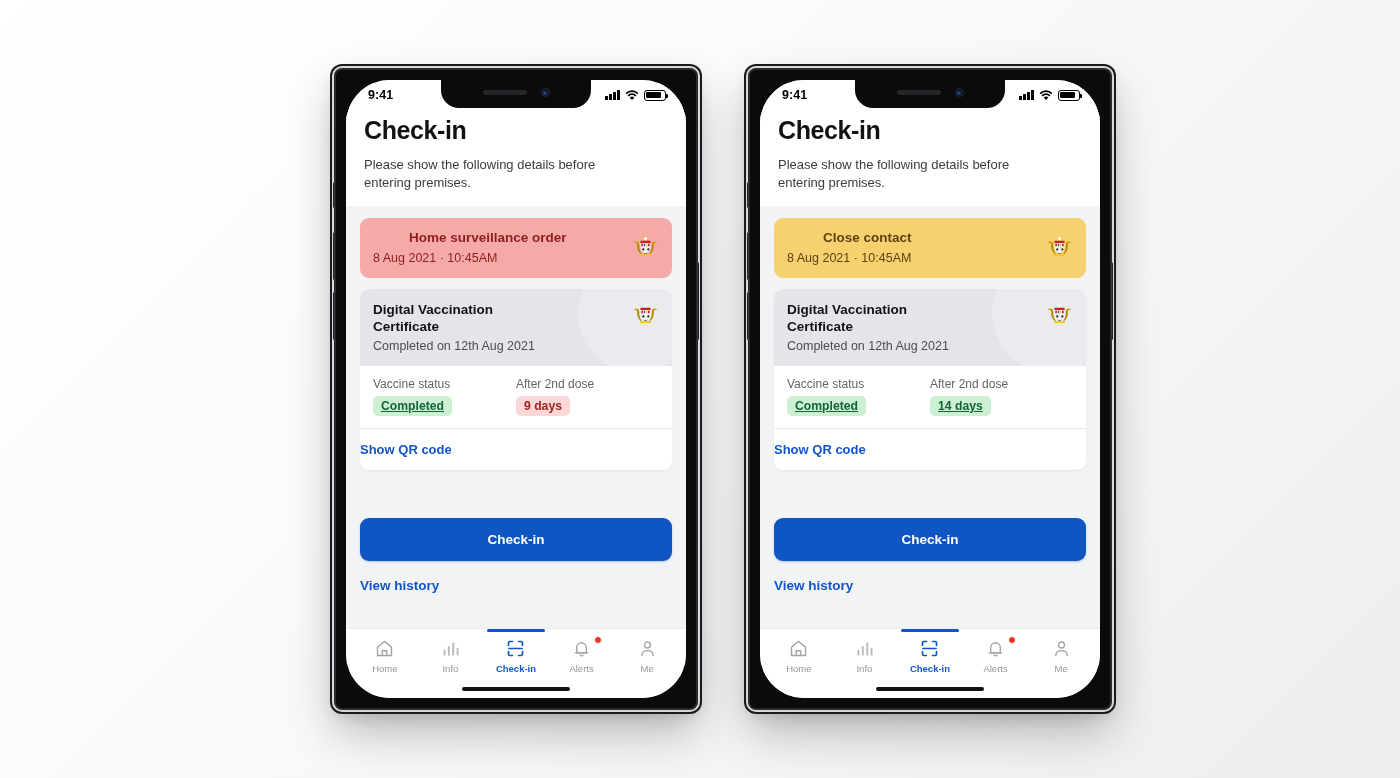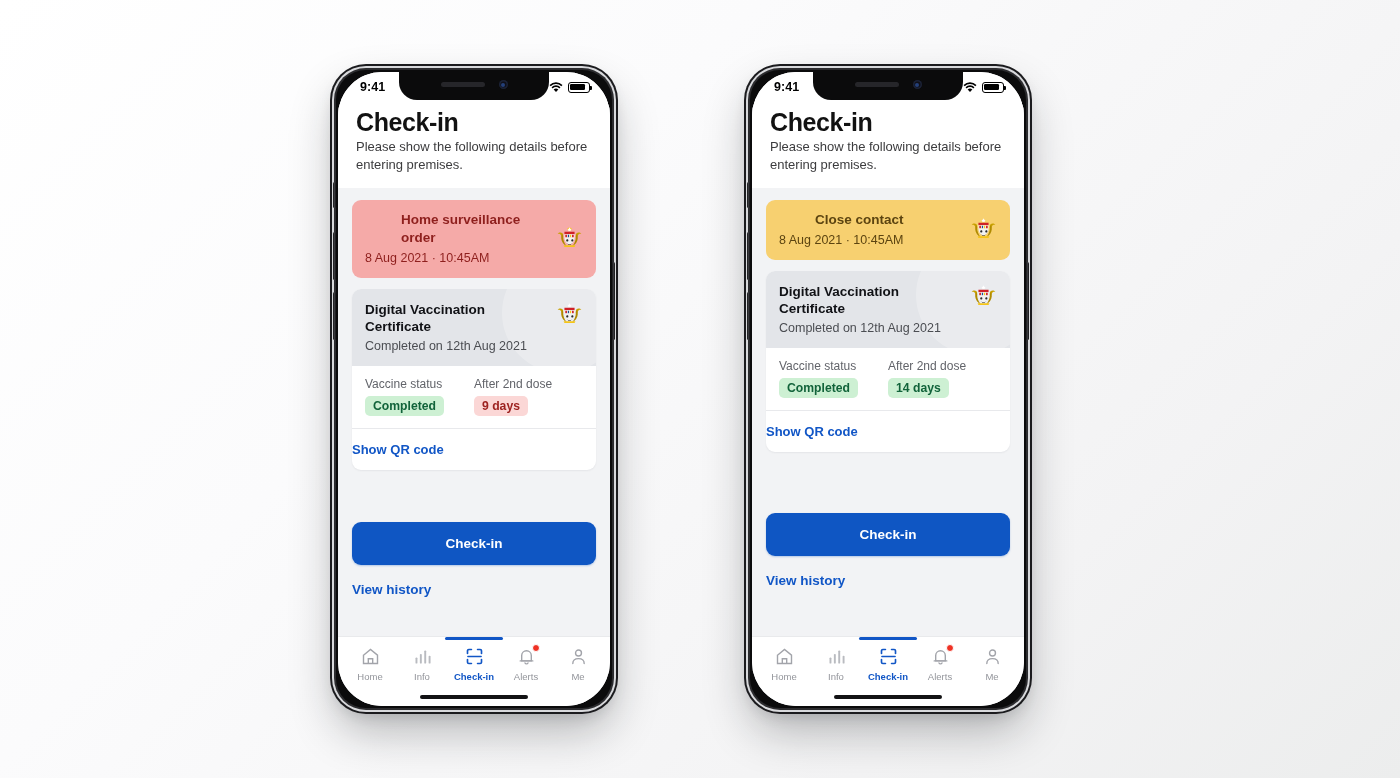--- a/index.html
+++ b/index.html
@@ -9,30 +9,30 @@
     overflow:hidden;
   }
   body {
     background:linear-gradient(135deg,#ffffff 0%,#fbfbfc 35%,#f3f3f4 75%,#eceded 100%);
     position:relative;
   }
 
   
   .phone {
     position:absolute;
-    width:276px; height:638px;
-    border-radius:30px;
+    width:360px; height:638px;
+    border-radius:6px;
     background:#0b0b0c;
     box-shadow:
       0 0 0 2px #2b2b2e,
       0 0 0 4px #d8d9dc,
       0 0 0 6px #1b1b1e,
       0 22px 46px rgba(20,22,28,0.30),
       0 6px 16px rgba(20,22,28,0.16);
-    padding:2px;
+    padding:10px;
   }
   #phone-left  { left:336px; top:70px; }
   #phone-right { left:750px; top:70px; }
 
   
   .btn-side {
     position:absolute;
     background:linear-gradient(90deg,#18181a,#3a3a3e,#121214);
     border-radius:2px;
   }
@@ -115,21 +115,21 @@
     padding:0 14px;
     display:flex; flex-direction:column;
     overflow:hidden;
   }
   .page-head { background:#fff; margin:0 -14px; padding:6px 18px 14px; }
   .page-title {
     font-size:25px; font-weight:bold; color:#121212;
     letter-spacing:-.4px; line-height:1.18;
   }
   .page-sub {
-    margin-top:0;
+    margin-top:10px;
     font-size:13px; color:#3c3c3e; line-height:1.42;
     max-width:240px;
   }
 
   .banner {
     margin-top:12px;
     border-radius:9px;
     padding:11px 13px 12px;
     display:flex; align-items:center; justify-content:space-between;
     min-height:57px;
@@ -171,21 +171,21 @@
     display:flex; padding:11px 13px 12px;
     background:#fff;
   }
   .stat { flex:1 1 50%; }
   .stat-label { font-size:12px; color:#62646a; }
   .chip {
     display:inline-block; margin-top:5px;
     font-size:12.2px; font-weight:bold;
     padding:3px 8px; border-radius:5px;
   }
-  .chip-green { background:#cdf0d3; color:#11633a; }
+  .chip-green { background:#cdf0d3; color:#11633a;text-decoration:underline; }
   .chip-red   { background:#fbd7d6; color:#9d2220; }
 
   .cert-qr {
     border-top:1px solid #e8e9ec;
     padding:11px 0 12px;
   }
   .cert-qr span { font-size:13px; font-weight:bold; color:#1156c6; }
 
   .spacer { flex:1 1 auto; min-height:14px; }
 

